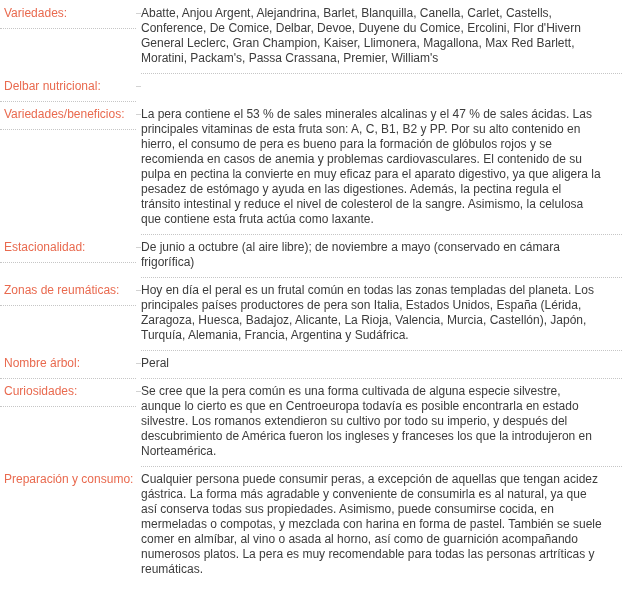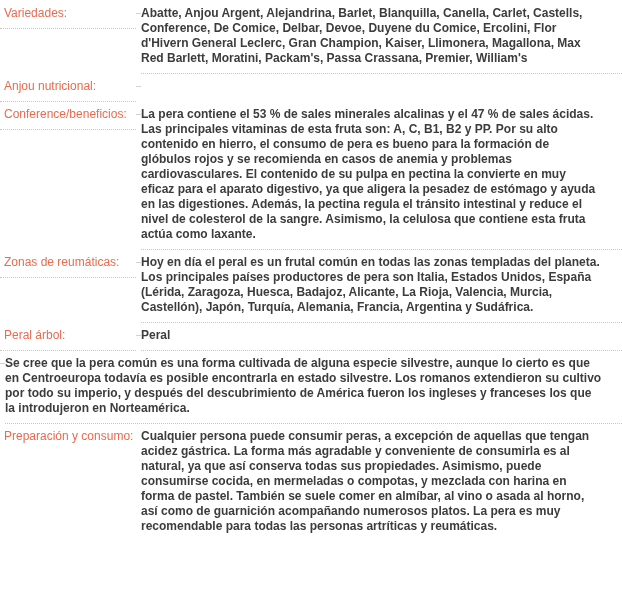--- a/index.html
+++ b/index.html
@@ -32,21 +32,20 @@
     flex: 0 0 132px;
     padding-left: 4px;
     color: #e96a4f;
   }
   .gap-cell {
     flex: 0 0 5px;
   }
   .value-cell {
     flex: 1 1 auto;
     padding-right: 20px;
-    font-weight: bold;
   }
   .row:not(:last-child) .label-cell,
   .row:not(:last-child) .value-cell {
     border-bottom: 1px dotted #c6c6c6;
   }
   .row:not(:last-child) .gap-cell {
     border-bottom: 1px solid #d2d2d2;
   }
 </style>
 </head>
@@ -54,45 +53,51 @@
 
 <div class="info-table">
 
   <div class="row">
     <div class="cell label-cell">Variedades:</div>
     <div class="cell gap-cell"></div>
     <div class="cell value-cell">Abatte, Anjou Argent, Alejandrina, Barlet, Blanquilla, Canella, Carlet, Castells, Conference, De Comice, Delbar, Devoe, Duyene du Comice, Ercolini, Flor d'Hivern General Leclerc, Gran Champion, Kaiser, Llimonera, Magallona, Max Red Barlett, Moratini, Packam's, Passa Crassana, Premier, William's</div>
   </div>
 
   <div class="row">
-    <div class="cell label-cell">Anjou nutricional:</div>
+    <div class="cell label-cell">Delbar nutricional:</div>
     <div class="cell gap-cell"></div>
   </div>
 
 
   <div class="row">
-    <div class="cell label-cell">Conference/beneficios:</div>
+    <div class="cell label-cell">Variedades/beneficios:</div>
     <div class="cell gap-cell"></div>
     <div class="cell value-cell">La pera contiene el 53 % de sales minerales alcalinas y el 47 % de sales ácidas. Las principales vitaminas de esta fruta son: A, C, B1, B2 y PP. Por su alto contenido en hierro, el consumo de pera es bueno para la formación de glóbulos rojos y se recomienda en casos de anemia y problemas cardiovasculares. El contenido de su pulpa en pectina la convierte en muy eficaz para el aparato digestivo, ya que aligera la pesadez de estómago y ayuda en las digestiones. Además, la pectina regula el tránsito intestinal y reduce el nivel de colesterol de la sangre. Asimismo, la celulosa que contiene esta fruta actúa como laxante.</div>
   </div>
 
+  <div class="row">
+    <div class="cell label-cell">Estacionalidad:</div>
+    <div class="cell gap-cell"></div>
+    <div class="cell value-cell">De junio a octubre (al aire libre); de noviembre a mayo (conservado en cámara frigorífica)</div>
+  </div>
 
   <div class="row">
     <div class="cell label-cell">Zonas de reumáticas:</div>
     <div class="cell gap-cell"></div>
     <div class="cell value-cell">Hoy en día el peral es un frutal común en todas las zonas templadas del planeta. Los principales países productores de pera son Italia, Estados Unidos, España (Lérida, Zaragoza, Huesca, Badajoz, Alicante, La Rioja, Valencia, Murcia, Castellón), Japón, Turquía, Alemania, Francia, Argentina y Sudáfrica.</div>
   </div>
 
   <div class="row">
-    <div class="cell label-cell">Peral árbol:</div>
+    <div class="cell label-cell">Nombre árbol:</div>
     <div class="cell gap-cell"></div>
     <div class="cell value-cell">Peral</div>
   </div>
 
   <div class="row">
+    <div class="cell label-cell">Curiosidades:</div>
     <div class="cell gap-cell"></div>
     <div class="cell value-cell">Se cree que la pera común es una forma cultivada de alguna especie silvestre, aunque lo cierto es que en Centroeuropa todavía es posible encontrarla en estado silvestre. Los romanos extendieron su cultivo por todo su imperio, y después del descubrimiento de América fueron los ingleses y franceses los que la introdujeron en Norteamérica.</div>
   </div>
 
   <div class="row">
     <div class="cell label-cell">Preparación y consumo:</div>
     <div class="cell gap-cell"></div>
     <div class="cell value-cell">Cualquier persona puede consumir peras, a excepción de aquellas que tengan acidez gástrica. La forma más agradable y conveniente de consumirla es al natural, ya que así conserva todas sus propiedades. Asimismo, puede consumirse cocida, en mermeladas o compotas, y mezclada con harina en forma de pastel. También se suele comer en almíbar, al vino o asada al horno, así como de guarnición acompañando numerosos platos. La pera es muy recomendable para todas las personas artríticas y reumáticas.</div>
   </div>
 

